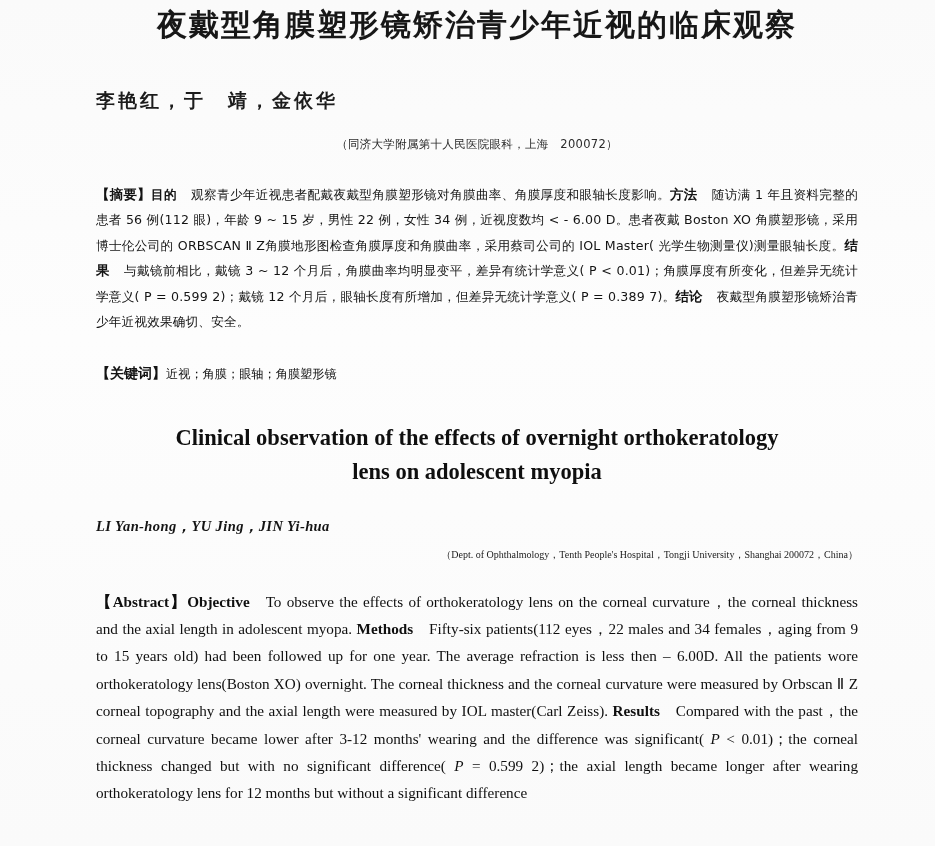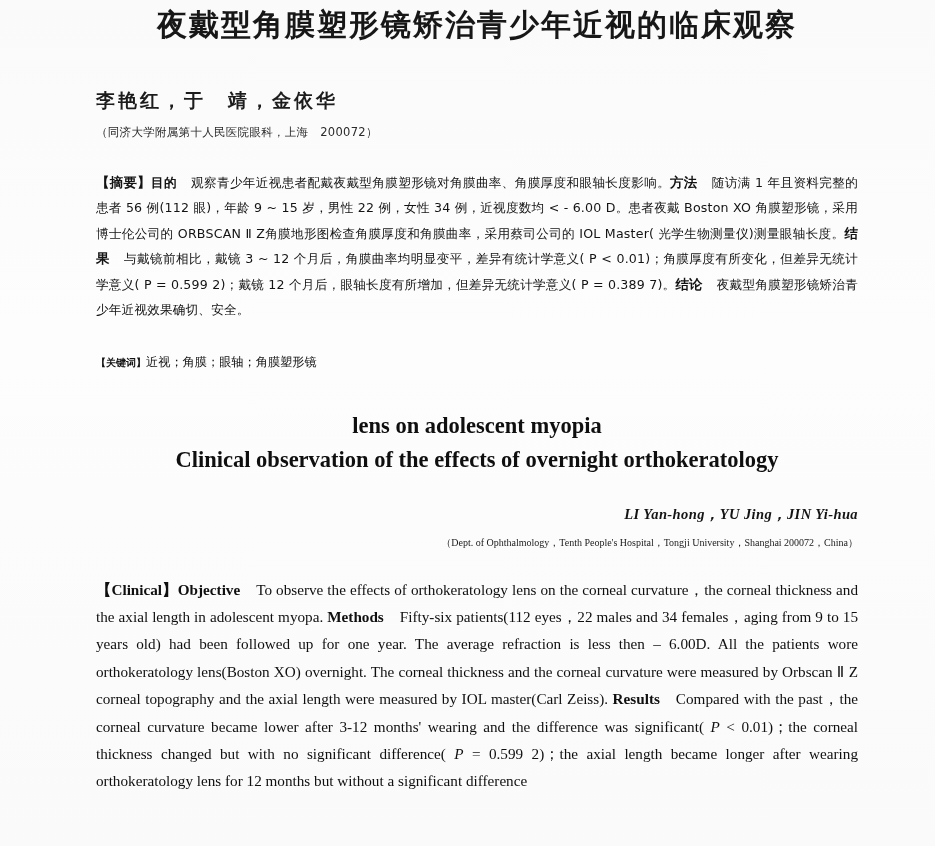--- a/index.html
+++ b/index.html
@@ -49,25 +49,25 @@
   .cn-authors {
     text-align: left;
     font-family: "DejaVu Serif", "Liberation Serif", serif;
     font-size: 19px;
     font-weight: bold;
     letter-spacing: 3px;
     margin-top: 44px;
     color: #1c1c1c;
   }
   .cn-affil {
-    text-align: left;
+    text-align: center;
     font-family: "DejaVu Sans", "Liberation Sans", sans-serif;
     font-size: 11.5px;
     letter-spacing: 0.3px;
-    margin-top: 11px;
+    margin-top: 23px;
     color: #2a2a2a;
   }
 
   
   .cn-abstract {
     margin-top: 30px;
     font-family: "DejaVu Sans", "Liberation Sans", sans-serif;
     font-size: 12.6px;
     line-height: 25.5px;
     text-align: justify;
@@ -88,21 +88,21 @@
   
   .cn-meta {
     margin-top: 26px;
     font-family: "DejaVu Sans", "Liberation Sans", sans-serif;
     font-size: 12.6px;
     line-height: 25px;
     color: #131313;
   }
   .meta-tag {
     font-weight: bold;
-    font-size: 10px;
+    font-size: 14px;
   }
   .meta-val {
     font-family: "Liberation Serif", serif;
     font-size: 12.5px;
   }
   .meta-val-cn {
     font-size: 12.2px;
   }
   .meta-sep { display: inline-block; width: 13px; }
 
@@ -113,21 +113,21 @@
     font-family: "Liberation Serif", serif;
     font-weight: bold;
     font-size: 22.5px;
     line-height: 34px;
     color: #0f0f0f;
   }
 
   
   .en-authors {
     margin-top: 28px;
-    text-align: right;
+    text-align: left;
     font-family: "Liberation Serif", serif;
     font-style: italic;
     font-weight: bold;
     font-size: 14.5px;
     letter-spacing: 0.4px;
     color: #141414;
   }
   .en-affil {
     margin-top: 12px;
     text-align: right;
@@ -168,28 +168,28 @@
       <span class="lbl-lg">【摘要】</span><span class="lbl">目的</span><span class="gap"></span><span>观察青少年近视患者配戴夜戴型角膜塑形镜对角膜曲率、角膜厚度和眼轴长度影响。</span><span class="lbl-lg">方法</span><span class="gap"></span><span>随访满 1 年且资料完整的患者 56 例(112 眼)，年龄 9 ~ 15 岁，男性 22 例，女性 34 例，近视度数均 &lt; - 6.00 D。患者夜戴 Boston XO 角膜塑形镜，采用博士伦公司的 ORBSCAN Ⅱ Z角膜地形图检查角膜厚度和角膜曲率，采用蔡司公司的 IOL Master( 光学生物测量仪)测量眼轴长度。</span><span class="lbl-lg">结果</span><span class="gap"></span><span>与戴镜前相比，戴镜 3 ~ 12 个月后，角膜曲率均明显变平，差异有统计学意义( P &lt; 0.01)；角膜厚度有所变化，但差异无统计学意义( P = 0.599 2)；戴镜 12 个月后，眼轴长度有所增加，但差异无统计学意义( P = 0.389 7)。</span><span class="lbl-lg">结论</span><span class="gap"></span><span>夜戴型角膜塑形镜矫治青少年近视效果确切、安全。</span>
     </div>
 
     <div class="cn-meta">
       <div>
         <span class="meta-tag">【关键词】</span><span class="meta-val-cn">近视；角膜；眼轴；角膜塑形镜</span>
       </div>
     </div>
 
     <div class="en-title">
+      <div>Clinical observation of the effects of overnight orthokeratology</div>
       <div>lens on adolescent myopia</div>
-      <div>Clinical observation of the effects of overnight orthokeratology</div>
     </div>
 
     <div class="en-authors">LI Yan-hong，YU Jing，JIN Yi-hua</div>
 
     <div class="en-affil">（Dept. of Ophthalmology，Tenth People's Hospital，Tongji University，Shanghai 200072，China）</div>
 
     <div class="en-abstract">
-      <span class="lbl-en">【Clinical】</span><span class="lbl-en">Objective</span><span class="gap-en"></span><span>To observe the effects of orthokeratology lens on the corneal curvature，the corneal thickness and the axial length in adolescent myopa.</span>
+      <span class="lbl-en">【Abstract】</span><span class="lbl-en">Objective</span><span class="gap-en"></span><span>To observe the effects of orthokeratology lens on the corneal curvature，the corneal thickness and the axial length in adolescent myopa.</span>
       <span class="lbl-en">Methods</span><span class="gap-en"></span><span>Fifty-six patients(112 eyes，22 males and 34 females，aging from 9 to 15 years old) had been followed up for one year. The average refraction is less then – 6.00D. All the patients wore orthokeratology lens(Boston XO) overnight. The corneal thickness and the corneal curvature were measured by Orbscan Ⅱ Z corneal topography and the axial length were measured by IOL master(Carl Zeiss).</span>
       <span class="lbl-en">Results</span><span class="gap-en"></span><span>Compared with the past，the corneal curvature became lower after 3-12 months' wearing and the difference was significant( </span><span class="ital">P</span><span> &lt; 0.01)；the corneal thickness changed but with no significant difference( </span><span class="ital">P</span><span> = 0.599 2)；the axial length became longer after wearing orthokeratology lens for 12 months but without a significant difference</span>
     </div>
 
   </div>
 </div>
 
 </body></html>

